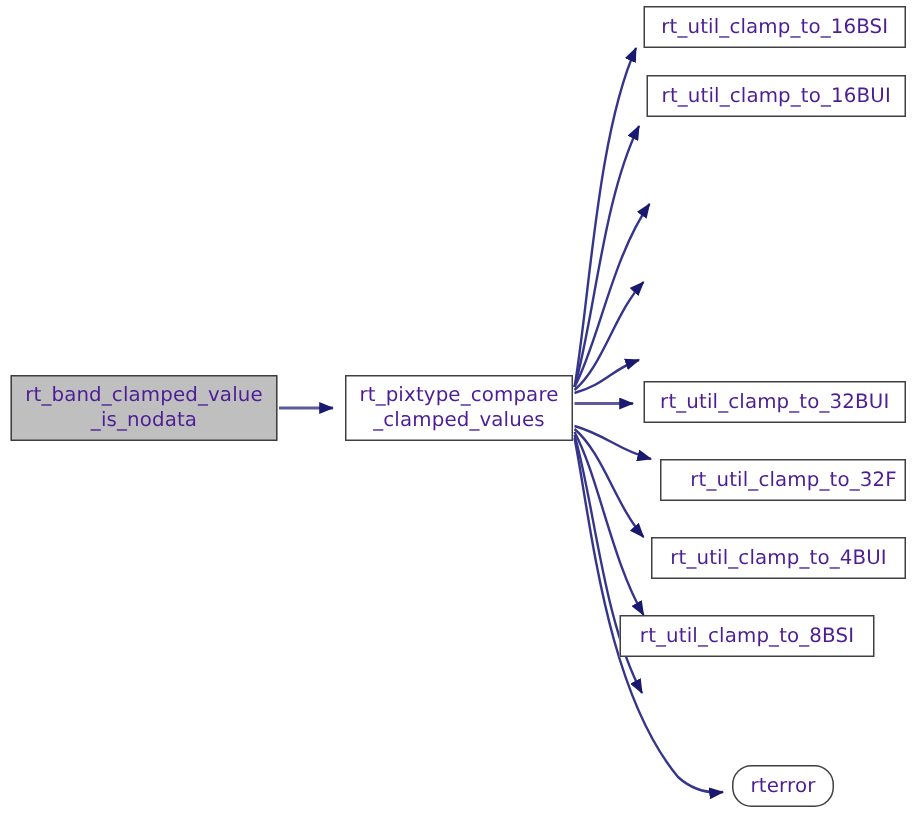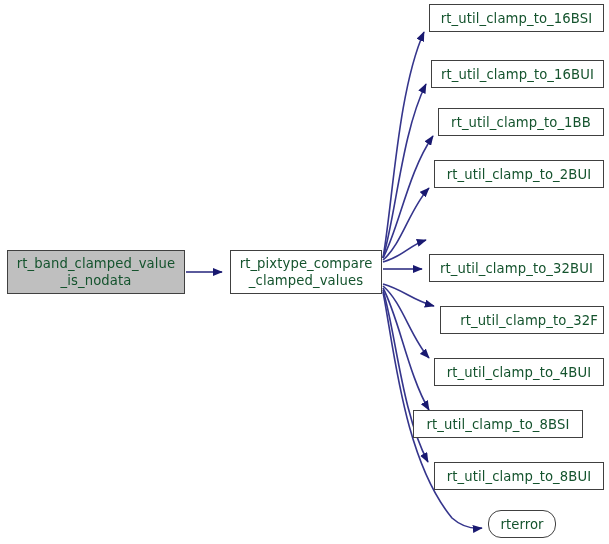--- a/index.html
+++ b/index.html
@@ -24,21 +24,21 @@
   }
   .node {
     position: absolute;
     box-sizing: border-box;
     display: flex;
     align-items: center;
     justify-content: center;
     text-align: center;
     background: #ffffff;
     border: 1px solid #404040;
-    color: #14532d;
+    color: #4c1d95;
     font-size: 13.2px;
     line-height: 15px;
     letter-spacing: 0.1px;
     white-space: pre-line;
     z-index: 2;
   }
   .node.filled {
     background: #bfbfbf;
     border: 1px solid #404040;
   }
@@ -108,32 +108,29 @@
   </svg>
 
   <div class="node two-line" style="left:230px; top:250px; width:152px; height:44px;">rt_pixtype_compare
 _clamped_values</div>
 
   <div class="node filled two-line" style="left:7px; top:250px; width:178px; height:44px;">rt_band_clamped_value
 _is_nodata</div>
 
   <div class="node" style="left:429px; top:4px; width:175px; height:28px;">rt_util_clamp_to_16BSI</div>
 
-  <div class="node" style="left:431px; top:60px; width:173px; height:28px;">rt_util_clamp_to_16BUI</div>
+  <div class="node" style="left:431px; top:50px; width:173px; height:28px;">rt_util_clamp_to_16BUI</div>
 
-  <div class="node" style="left:438px; top:108px; width:166px; height:28px;">rt_util_clamp_to_1BB</div>
 
-  <div class="node" style="left:434px; top:160px; width:170px; height:28px;">rt_util_clamp_to_2BUI</div>
 
 
   <div class="node" style="left:429px; top:254px; width:175px; height:28px;">rt_util_clamp_to_32BUI</div>
 
   <div class="node" style="left:440px; top:306px; width:164px; height:28px;padding-left:14px;">rt_util_clamp_to_32F</div>
 
   <div class="node" style="left:434px; top:358px; width:170px; height:28px;text-align:right;">rt_util_clamp_to_4BUI</div>
 
   <div class="node" style="left:413px; top:410px; width:170px; height:28px;">rt_util_clamp_to_8BSI</div>
 
-  <div class="node" style="left:434px; top:462px; width:170px; height:28px;">rt_util_clamp_to_8BUI</div>
 
   <div class="node" style="left:488px; top:510px; width:68px; height:28px;border-radius:13px;">rterror</div>
 
 </div>
 
 </body></html>

